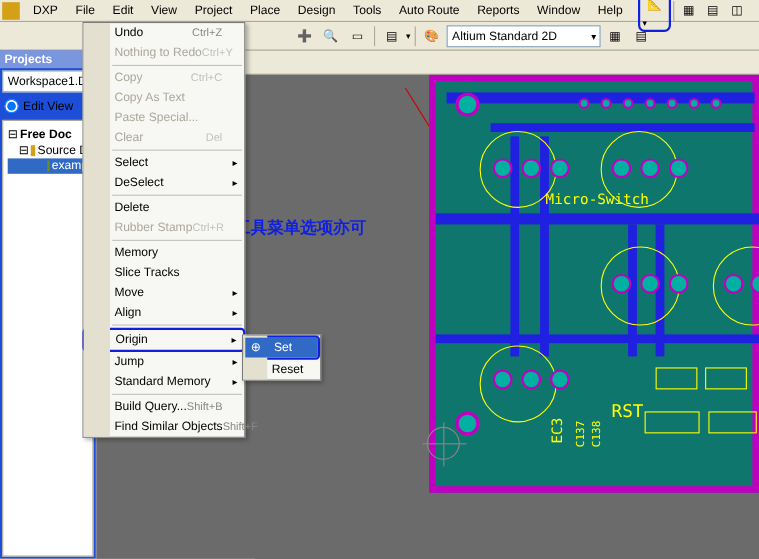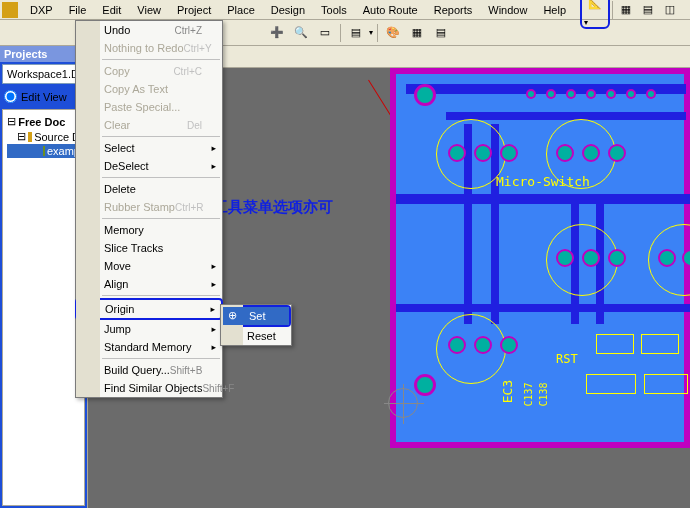--- a/index.html
+++ b/index.html
@@ -21,21 +21,21 @@
 .tree-icon{width:12px;height:10px;display:inline-block}
 .folder{background:#d4a017}
 .doc{background:#6b8e23}
 .sel{background:#316ac5;color:#fff}
 .radio-row{display:flex;align-items:center;gap:4px;padding:4px}
 .main-area{flex:1;position:relative;background:#6b6b6b}
 .tabs{position:absolute;top:0;left:0;right:0;height:22px;background:#ece9d8;display:flex;align-items:flex-end;padding-left:2px;border-bottom:1px solid #aca899}
 .tab{padding:3px 10px;background:#ece9d8;border:1px solid #aca899;border-bottom:none;margin-right:2px;display:flex;align-items:center;gap:4px}
 .tab.active{background:#fff}
 .canvas{position:absolute;top:22px;left:0;right:0;bottom:0;background:#6b6b6b;overflow:hidden}
-.pcb{position:absolute;top:0;right:0;width:300px;height:380px;background:#3b82f6;border:6px solid #c000c0}
+.pcb{position:absolute;top:0;right:0;width:300px;height:380px;background:#0f766e;border:6px solid #c000c0}
 .pad{position:absolute;width:18px;height:18px;border-radius:50%;background:#00b0a0;border:2px solid #c000c0}
 .hole{position:absolute;width:22px;height:22px;border-radius:50%;background:#00b0a0;border:3px solid #c000c0}
 .track{position:absolute;background:#2020e0}
 .ring{position:absolute;border:1px solid #ffff00;border-radius:50%}
 .silk{position:absolute;color:#ffff00;font-size:13px;font-family:monospace;white-space:nowrap}
 .annotation{position:absolute;color:#1020e0;font-size:15px;font-weight:bold;font-family:SimSun,serif}
 .arrow-line{position:absolute;width:1px;background:#c00;transform-origin:top}
 .edit-menu{position:absolute;top:20px;left:75px;width:148px;background:#f7f7f4;border:1px solid #7b7b7b;box-shadow:2px 2px 4px rgba(0,0,0,.3);z-index:100}
 .edit-menu .gutter{position:absolute;left:0;top:0;bottom:0;width:24px;background:#e3e0d0}
 .em-item{position:relative;padding:3px 20px 3px 28px;color:#000;display:flex;justify-content:space-between;align-items:center;white-space:nowrap}
@@ -86,20 +86,23 @@
 <div class="toolbar">
   <span style="width:260px"></span>
   <span class="tb-btn">➕</span>
   <span class="tb-btn">🔍</span>
   <span class="tb-btn">▭</span>
   <span class="tb-sep"></span>
   <span class="tb-btn">▤</span>
   <span style="font-size:8px">▾</span>
   <span class="tb-sep"></span>
   <span class="tb-btn">🎨</span>
+  <div class="dropdown-field">
+    <span>Altium Standard 2D</span>
+  </div>
   <span class="tb-btn">▦</span>
   <span class="tb-btn">▤</span>
 </div>
 
 <div class="workspace">
   <div class="left-panel">
     <div class="panel-title">Projects</div>
     <div style="padding:2px">
       <div class="dropdown-field" style="min-width:auto">
         <span>Workspace1.Dsn</span>
@@ -166,21 +169,21 @@
 
         <div class="pad" style="top:15px;left:130px;width:10px;height:10px"></div>
           <div class="pad" style="top:15px;left:150px;width:10px;height:10px"></div>
           <div class="pad" style="top:15px;left:170px;width:10px;height:10px"></div>
           <div class="pad" style="top:15px;left:190px;width:10px;height:10px"></div>
           <div class="pad" style="top:15px;left:210px;width:10px;height:10px"></div>
           <div class="pad" style="top:15px;left:230px;width:10px;height:10px"></div>
           <div class="pad" style="top:15px;left:250px;width:10px;height:10px"></div>
 
         <div class="silk" style="top:100px;left:100px">Micro-Switch</div>
-        <div class="silk" style="top:278px;left:160px;font-size:12px">RST</div>
+        <div class="silk" style="top:290px;left:160px;font-size:16px">RST</div>
         <div class="silk" style="top:310px;left:100px;transform:rotate(-90deg)">EC3</div>
         <div class="silk" style="top:315px;left:120px;transform:rotate(-90deg);font-size:10px">C137</div>
         <div class="silk" style="top:315px;left:135px;transform:rotate(-90deg);font-size:10px">C138</div>
 
         <div style="position:absolute;border:1px solid #ffff00;top:260px;left:200px;width:38px;height:20px"></div>
         <div style="position:absolute;border:1px solid #ffff00;top:260px;left:245px;width:38px;height:20px"></div>
         <div style="position:absolute;border:1px solid #ffff00;top:300px;left:190px;width:50px;height:20px"></div>
         <div style="position:absolute;border:1px solid #ffff00;top:300px;left:248px;width:44px;height:20px"></div>
       </div>
       <div class="origin-mark" style="bottom:90px;left:300px"></div>

